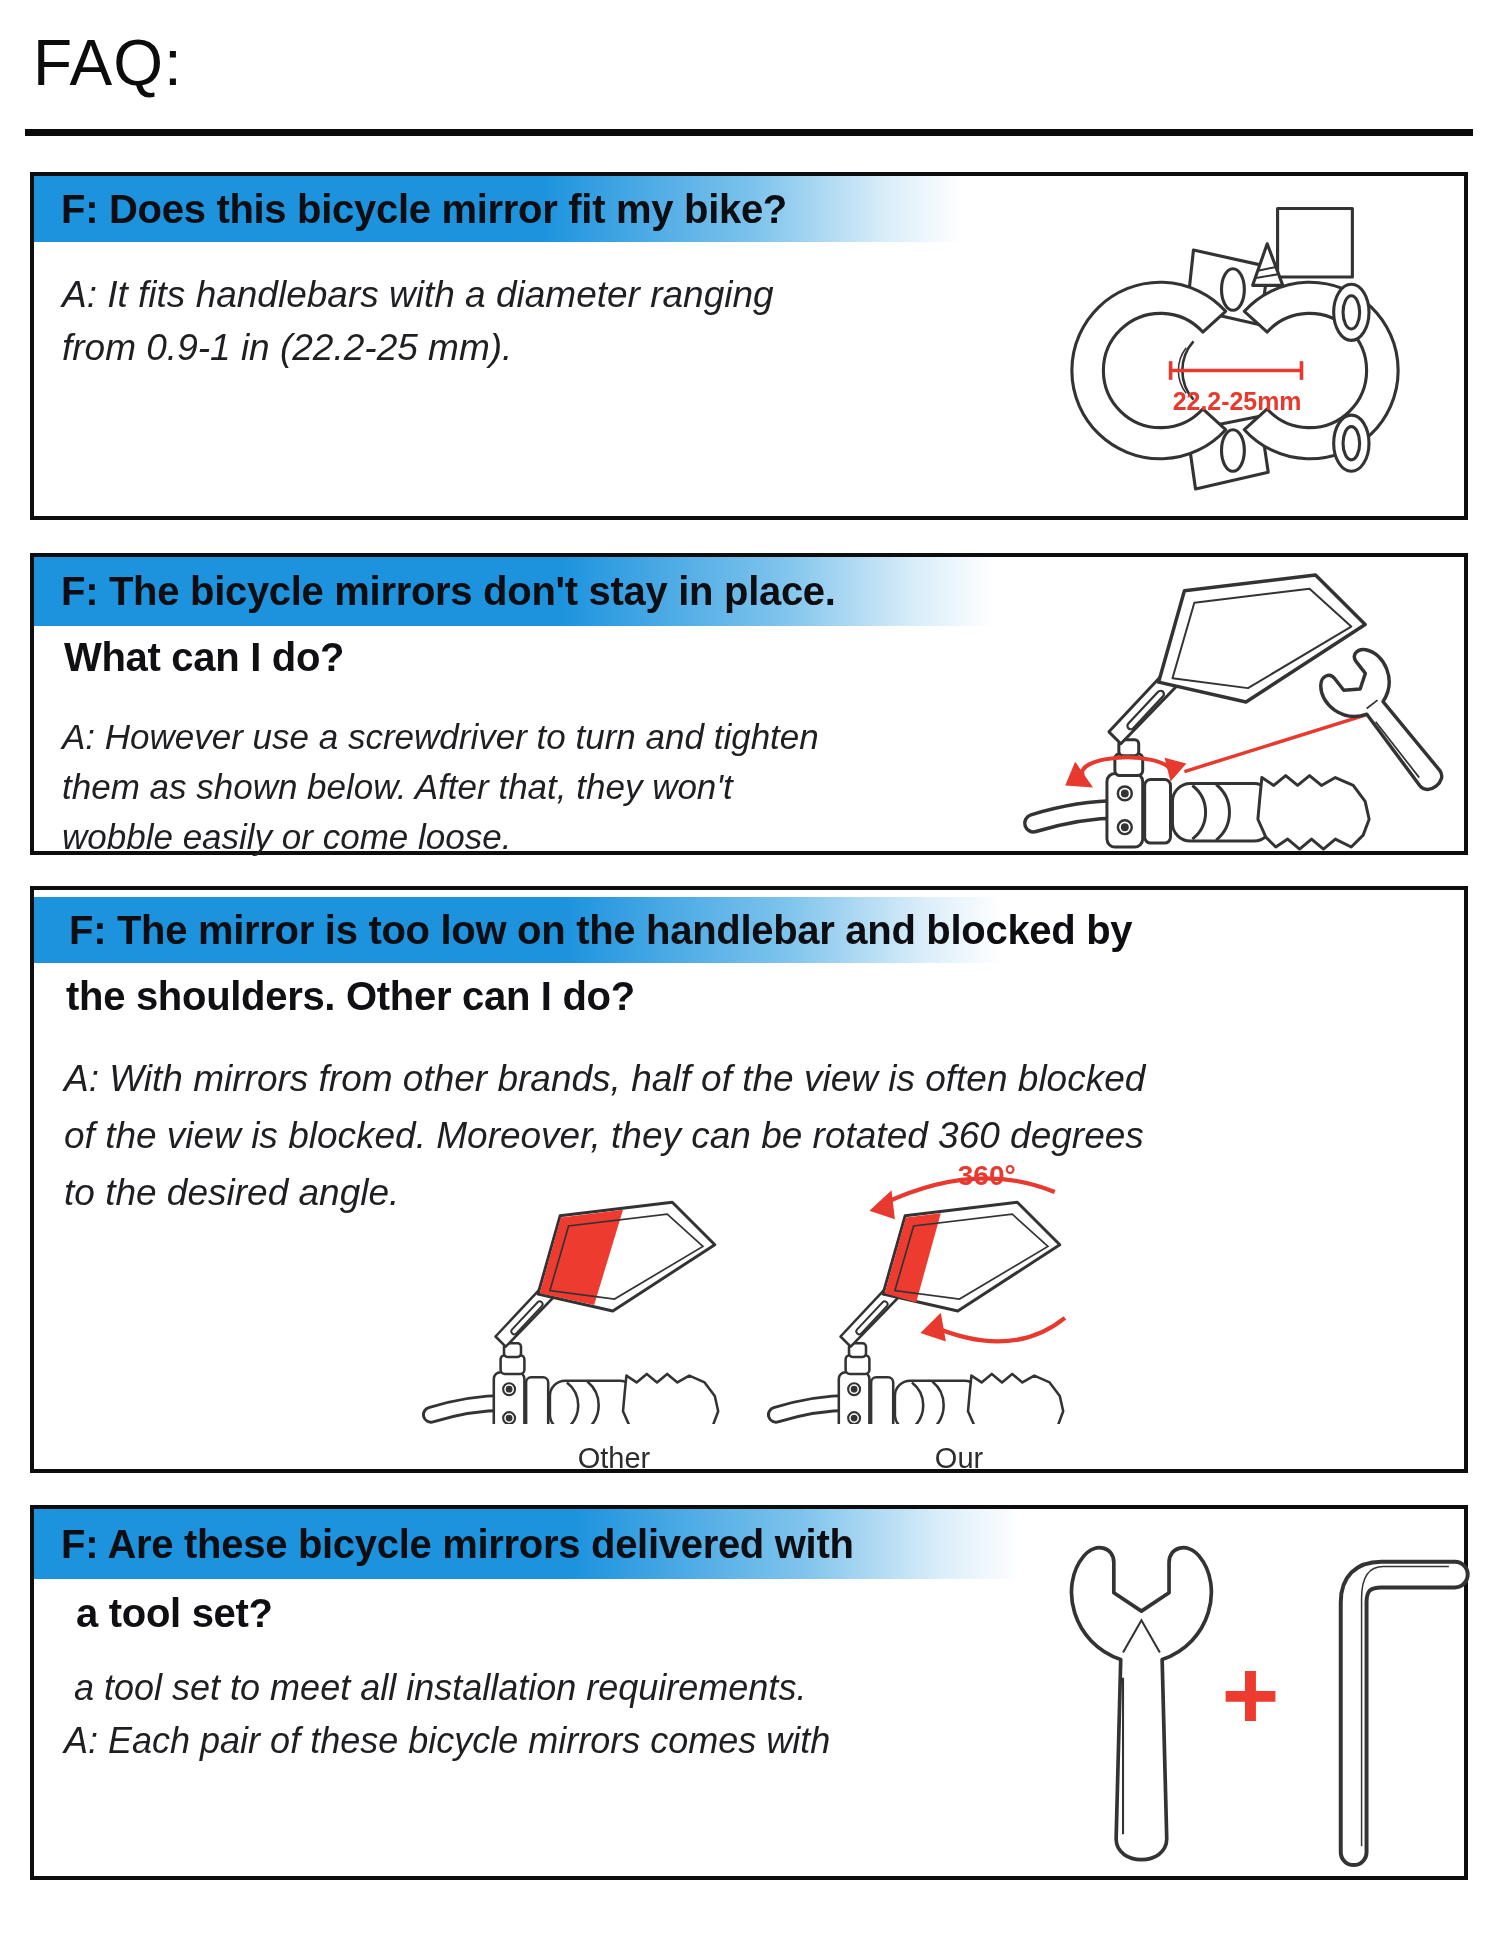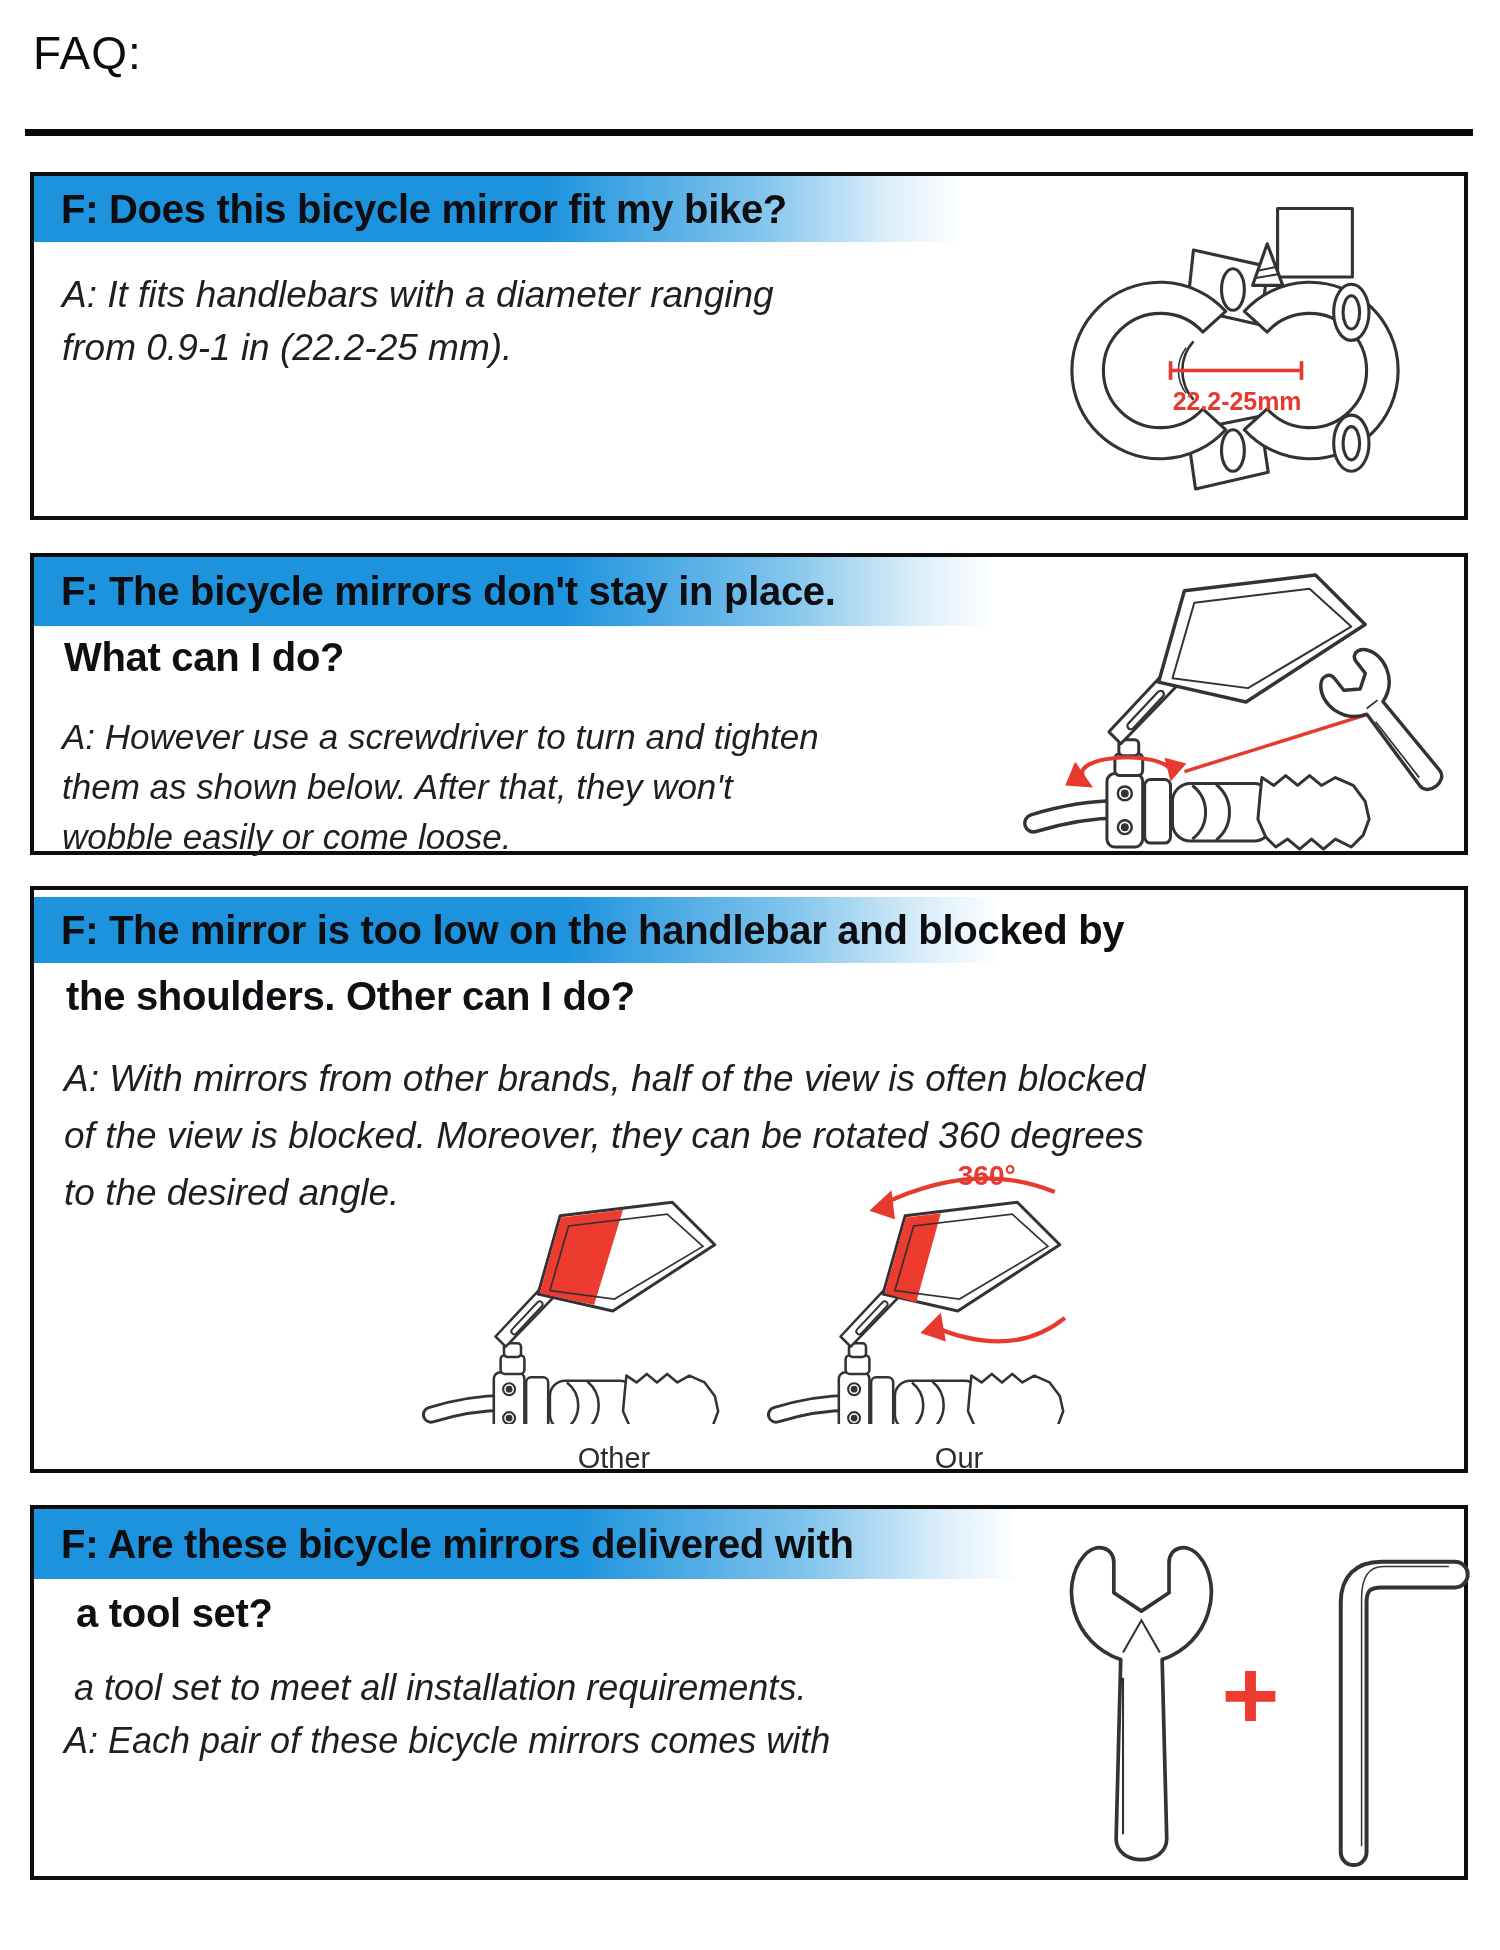--- a/index.html
+++ b/index.html
@@ -3,21 +3,21 @@
 <meta charset="utf-8">
 <style>
   * { margin:0; padding:0; box-sizing:border-box; }
   html,body { background:#ffffff; }
   body { font-family:"Liberation Sans","DejaVu Sans",sans-serif; }
   .page {
     position:relative; width:1500px; height:1950px; background:#fff; overflow:hidden;
   }
   .faq-title {
     position:absolute; left:33px; top:26px;
-    font-size:46px; font-weight:400; color:#0c0c0c; letter-spacing:1px;
+    font-size:64px; font-weight:400; color:#0c0c0c; letter-spacing:1px;
   }
   .title-rule {
     position:absolute; left:25px; top:129px; width:1448px; height:7px; background:#0a0a0a;
   }
   .faq-box {
     position:absolute; left:30px; width:1438px;
     border:4px solid #0d0d0d; background:#fff;
   }
   .box1 { top:172px; height:348px; }
   .box2 { top:553px; height:302px; }
@@ -33,21 +33,21 @@
     letter-spacing:-0.3px; white-space:nowrap;
   }
   .q-line2 {
     position:absolute; font-size:40px; font-weight:700; color:#101014; letter-spacing:-0.3px;
     white-space:pre;
   }
   .answer { position:absolute; color:#1f1f23; font-weight:400; }
   .answer .ln { white-space:pre;font-style:italic; }
   .box1 .qbar { width:925px; }
   .box2 .qbar { width:957px; height:69px; }
-  .box3 .qbar { top:7px; width:965px; }
+  .box3 .qbar { top:7px; width:965px;padding-left:8px; }
   .box4 .qbar { width:983px; height:70px; }
   .box2 .q-line2 { left:30px; top:78px; }
   .box3 .q-line2 { left:32px; top:84px; }
   .box4 .q-line2 { left:42px; top:82px; }
   .box1 .answer { left:28px; top:92px;  font-size:37px; line-height:53px; }
   .box2 .answer { left:28px; top:155px; font-size:35px; line-height:50px; }
   .box3 .answer { left:30px; top:160px; font-size:37px; line-height:57px; }
   .box4 .answer { left:30px; top:152px; font-size:36px; line-height:53px; }
   .illus { position:absolute; }
   .clamp-illus   { left:1002px; top:20px; }

